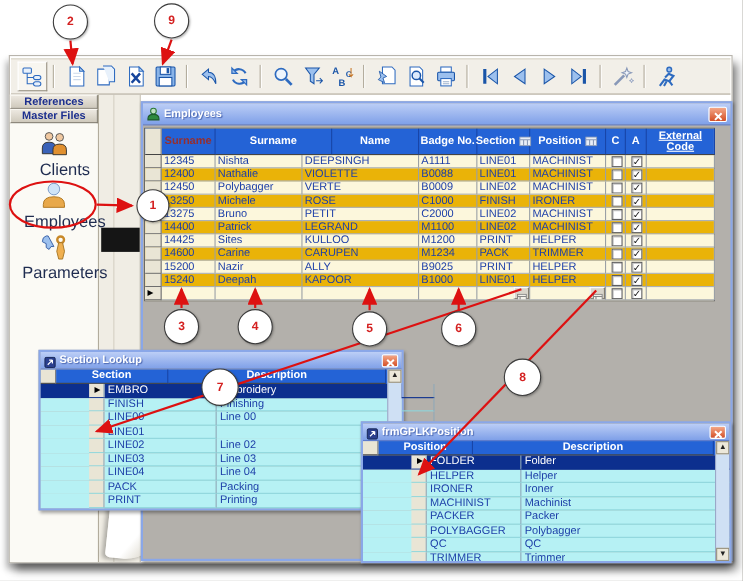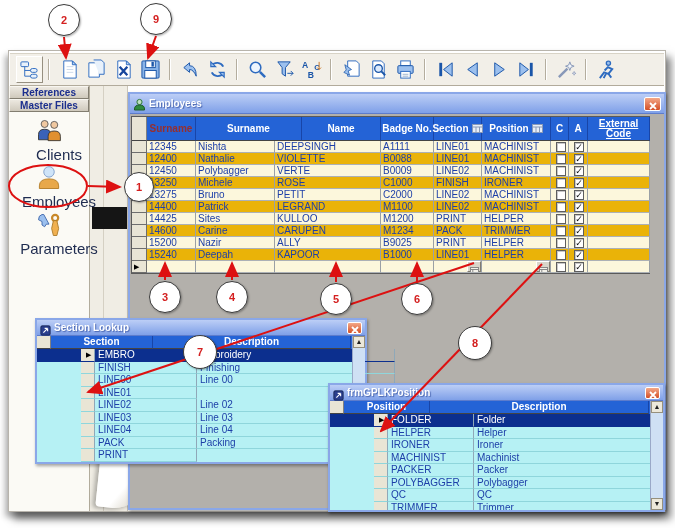--- a/index.html
+++ b/index.html
@@ -557,20 +557,21 @@
           <span class="lcell col2">Line 04</span>
         </div>
         <div class="lrow alt">
           <span class="lcell selcell lsel"></span>
           <span class="lcell col1">PACK</span>
           <span class="lcell col2">Packing</span>
         </div>
         <div class="lrow">
           <span class="lcell selcell lsel"></span>
           <span class="lcell col1">PRINT</span>
+          <span class="lcell col2">Printing</span>
         </div>
       </div>
     <div class="vscroll">
       <button class="sb up"></button>
       <button class="sb dn"></button>
     </div>
   </div>
 
   <div class="win lwin poswin">
     <div class="titlebar">

